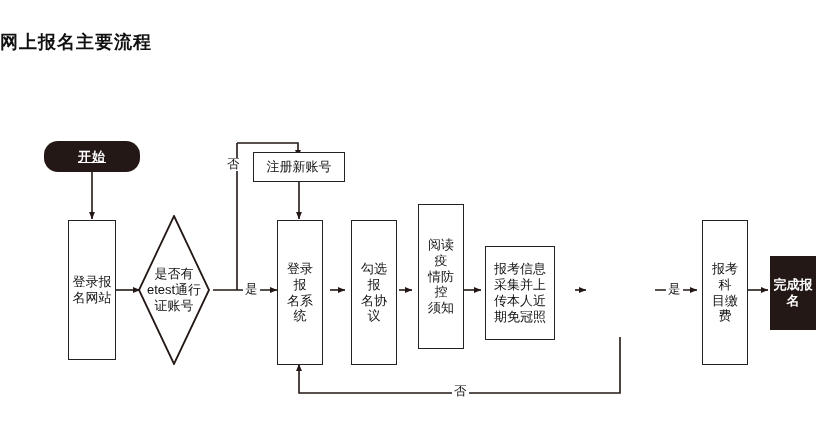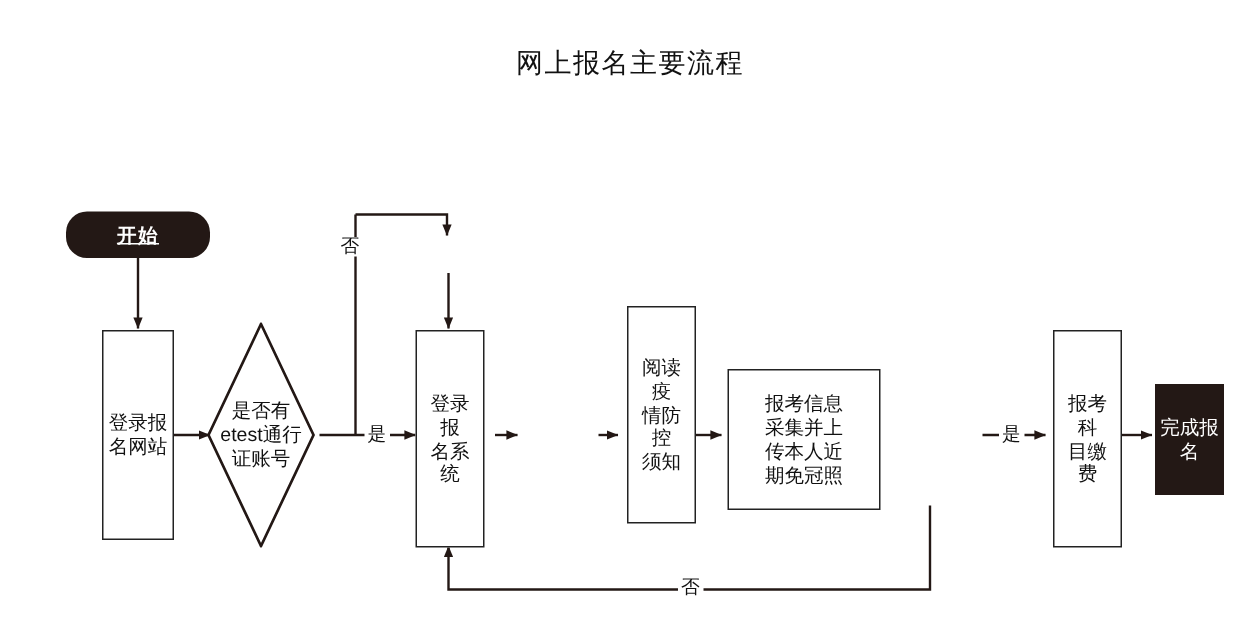--- a/index.html
+++ b/index.html
@@ -16,23 +16,23 @@
     width: 840px;
     height: 427px;
     overflow: hidden;
     background: #ffffff;
   }
   #title {
     position: absolute;
     left: 0;
     top: 30px;
     width: 840px;
-    text-align: center;
+    text-align: left;
     font-size: 18px;
-    font-weight: normal;
+    font-weight: bold;
     letter-spacing: 1px;
     color: #111111;
   }
   svg#wires {
     position: absolute;
     left: 0;
     top: 0;
     width: 840px;
     height: 427px;
   }
@@ -56,21 +56,21 @@
     background: #231815;
     color: #ffffff;
     font-weight: bold;
     border: none;
     letter-spacing: 1px;
     text-decoration: underline;
   }
   .node.darkbox {
     background: #231815;
     color: #ffffff;
-    font-weight: normal;
+    font-weight: bold;
     border: none;
   }
   .node .txt {
     display: block;
     padding: 2px 3px;
     white-space: pre-line;
   }
   .diamond-wrap {
     position: absolute;
   }
@@ -161,34 +161,41 @@
 
   <div class="diamond-wrap" style="left:138px; top:215px; width:72px; height:150px;">
     <svg class="diamond-shape" viewBox="0 0 72 150" preserveAspectRatio="none">
       <polygon points="36,1 71,75 36,149 1,75" fill="#ffffff" stroke="#231815" stroke-width="1.8"></polygon>
     </svg>
     <div class="diamond-label">是否有
 etest通行
 证账号</div>
   </div>
 
+  <div class="node rect" style="left:253px; top:152px; width:92px; height:30px;">
+    <span class="txt">注册新账号</span>
+  </div>
 
   <div class="node rect" style="left:277px; top:220px; width:46px; height:145px;">
     <span class="txt">登录报
 名系统</span>
   </div>
 
+  <div class="node rect" style="left:351px; top:220px; width:46px; height:145px;">
+    <span class="txt">勾选报
+名协议</span>
+  </div>
 
   <div class="node rect" style="left:418px; top:204px; width:46px; height:145px;">
     <span class="txt">阅读疫
 情防控
 须知</span>
   </div>
 
-  <div class="node rect" style="left:485px; top:246px; width:102px; height:94px;">
+  <div class="node rect" style="left:485px; top:246px; width:70px; height:94px;">
     <span class="txt">报考信息
 采集并上
 传本人近
 期免冠照</span>
   </div>
 
 
   <div class="node rect" style="left:702px; top:220px; width:46px; height:145px;">
     <span class="txt">报考科
 目缴费</span>

